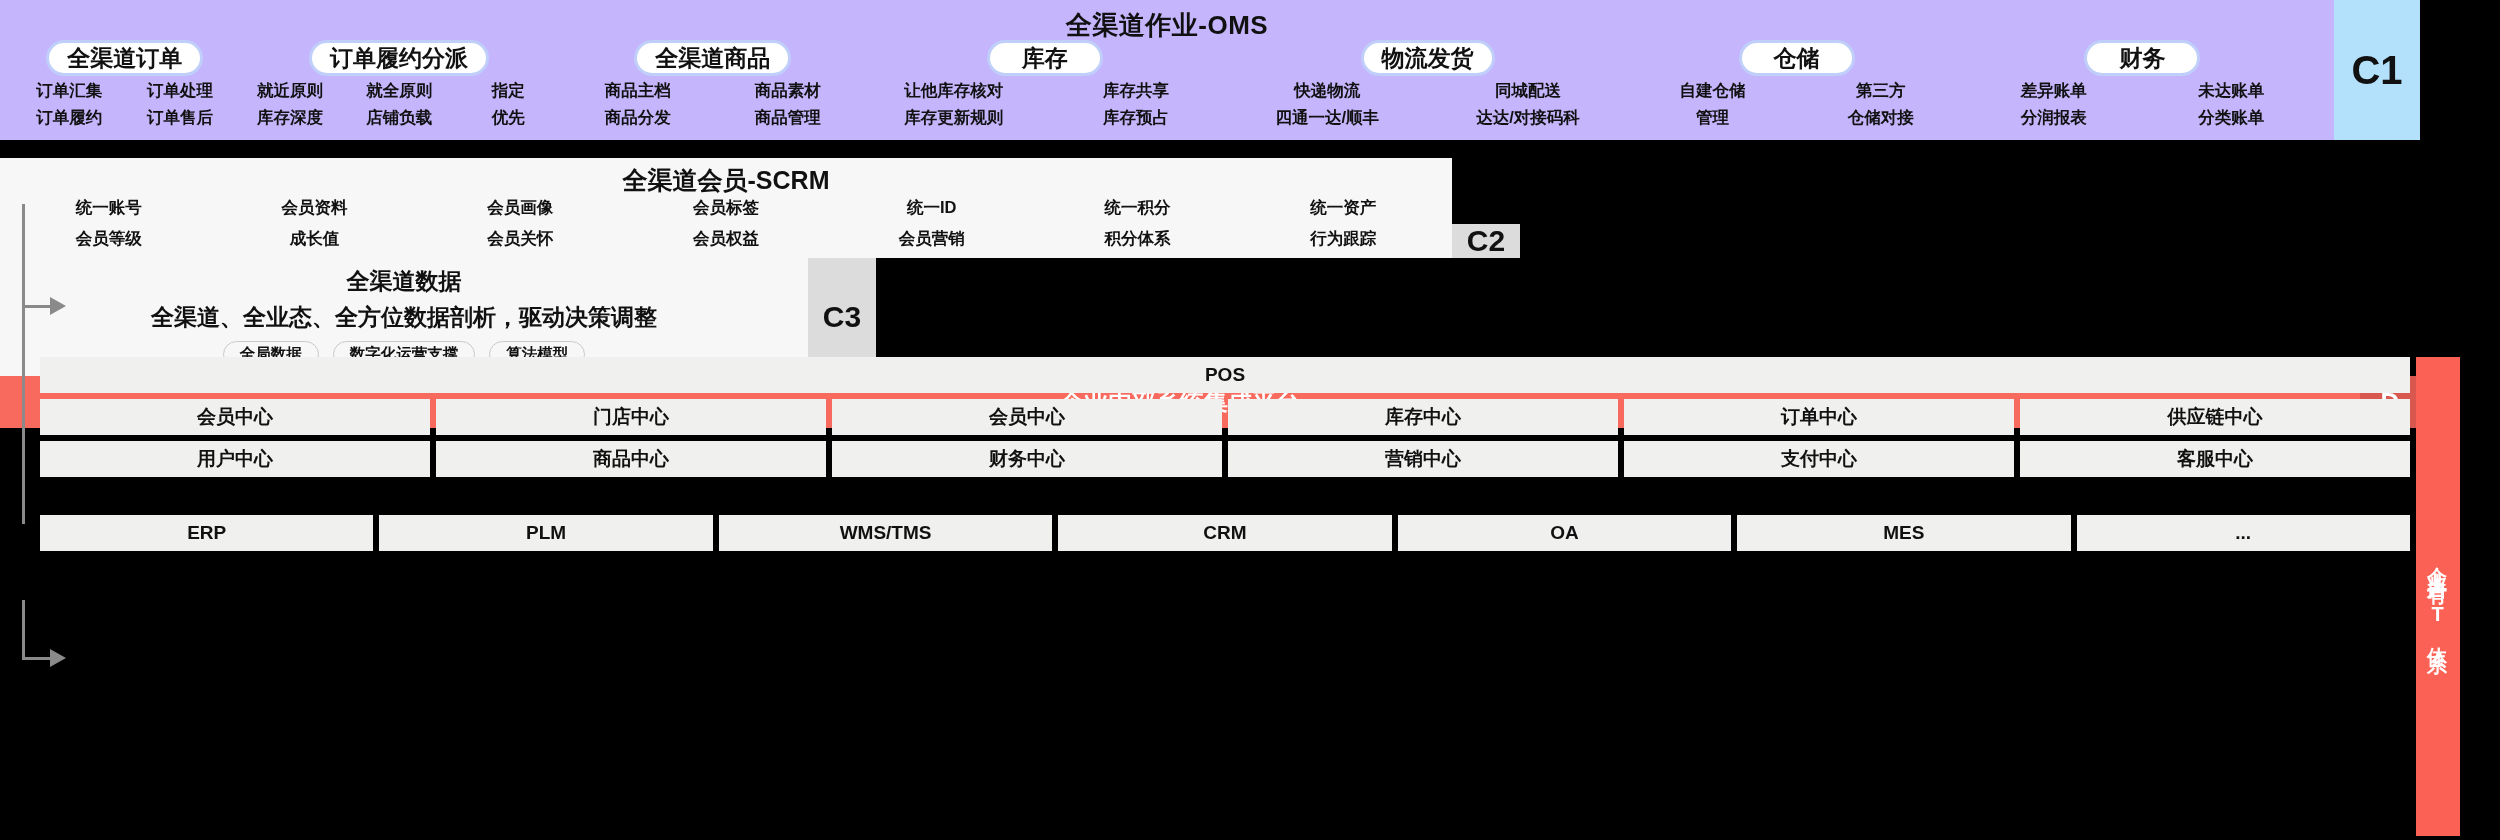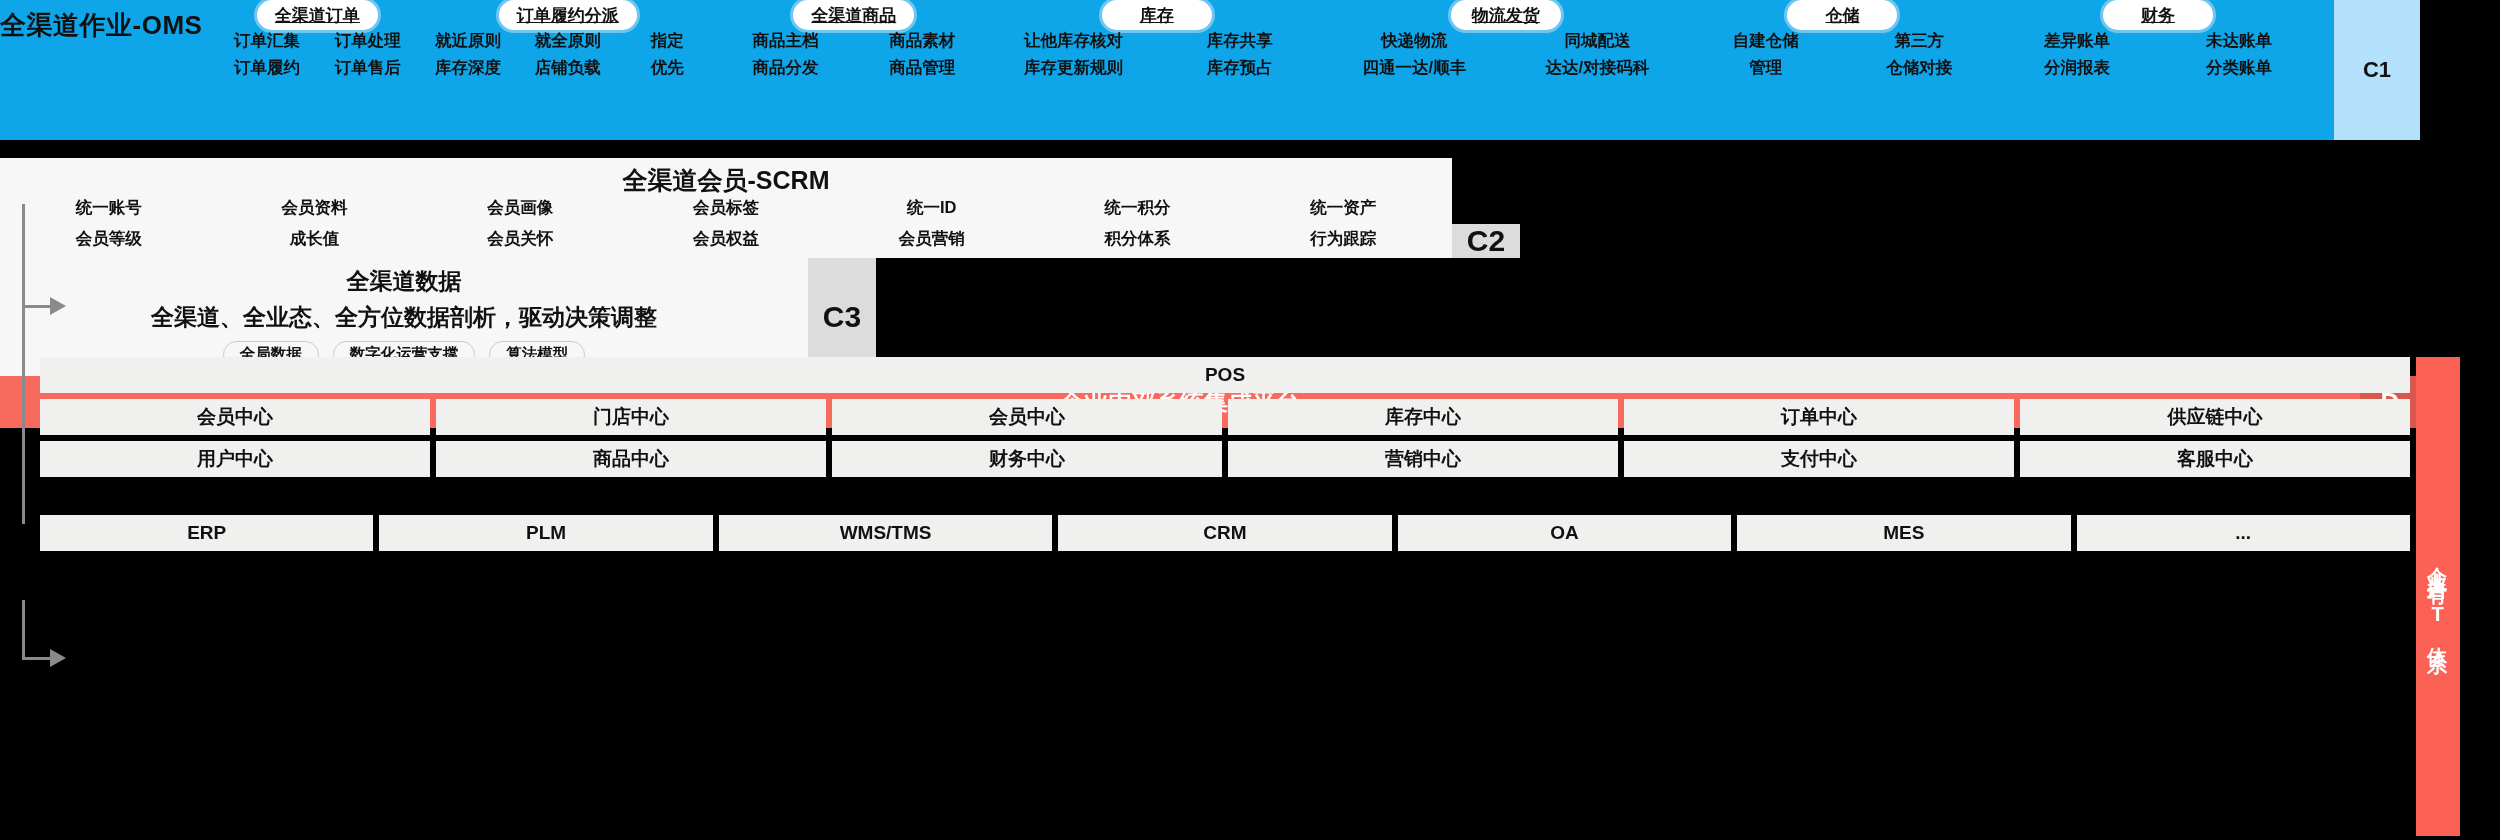--- a/index.html
+++ b/index.html
@@ -20,44 +20,43 @@
     border-left:16px solid #8a8a8a;
   }
   .badge-col {
     display:flex; align-items:center; justify-content:center;
     font-weight:700; color:#111;
   }
 
   
   #c1 { left:40px; top:4px; width:2420px; height:140px; display:flex; }
   #c1-body {
-    flex:1 1 auto; background:#0ea5e9; position:relative;
-    display:flex; flex-direction:row;
+    flex:1 1 auto; background:#c4b5fd; position:relative;
+    display:flex; flex-direction:column;
   }
   #c1-title {
     text-align:center; font-size:26px; font-weight:700; color:#111;
     padding-top:8px; letter-spacing:.5px;
   }
   #c1-groups { display:flex; flex:1 1 auto; padding:0 14px 6px 14px; }
   .c1-group { display:flex; flex-direction:column; align-items:center; }
   .pill {
     background:#fff; border-radius:22px; height:30px; min-width:110px;
     display:flex; align-items:center; justify-content:center;
-    font-size:17px; font-weight:700; color:#111;
-    padding:0 18px; 
+    font-size:23px; font-weight:700; color:#111;
+    padding:0 18px; margin-bottom:7px;
     box-shadow:0 0 0 3px rgba(190,225,248,.55);
-    text-decoration:underline;
   }
   .c1-items { display:flex; width:100%; justify-content:center; gap:0; }
   .c1-col {
     display:flex; flex-direction:column; align-items:center;
     justify-content:center; gap:5px; flex:1 1 0;
   }
   .c1-col span { font-size:16.5px; font-weight:700; color:#111; white-space:nowrap; }
-  #c1-badge { width:86px; background:#b3e0fb; font-size:22px; }
+  #c1-badge { width:86px; background:#b3e0fb; font-size:40px; }
 
   
   #c2 { left:40px; top:148px; width:1520px; height:118px; display:flex;align-items:flex-end; }
   #c2-body { flex:1 1 auto; background:#f7f7f7; display:flex; flex-direction:column; }
   #c2-title { text-align:center; font-size:25px; font-weight:700; color:#111; padding-top:6px; }
   #c2-items { display:flex; flex:1 1 auto; padding:0 6px 8px 6px; }
   .c2-col {
     flex:1 1 0; display:flex; flex-direction:column;
     align-items:center; justify-content:center; gap:9px;
   }

